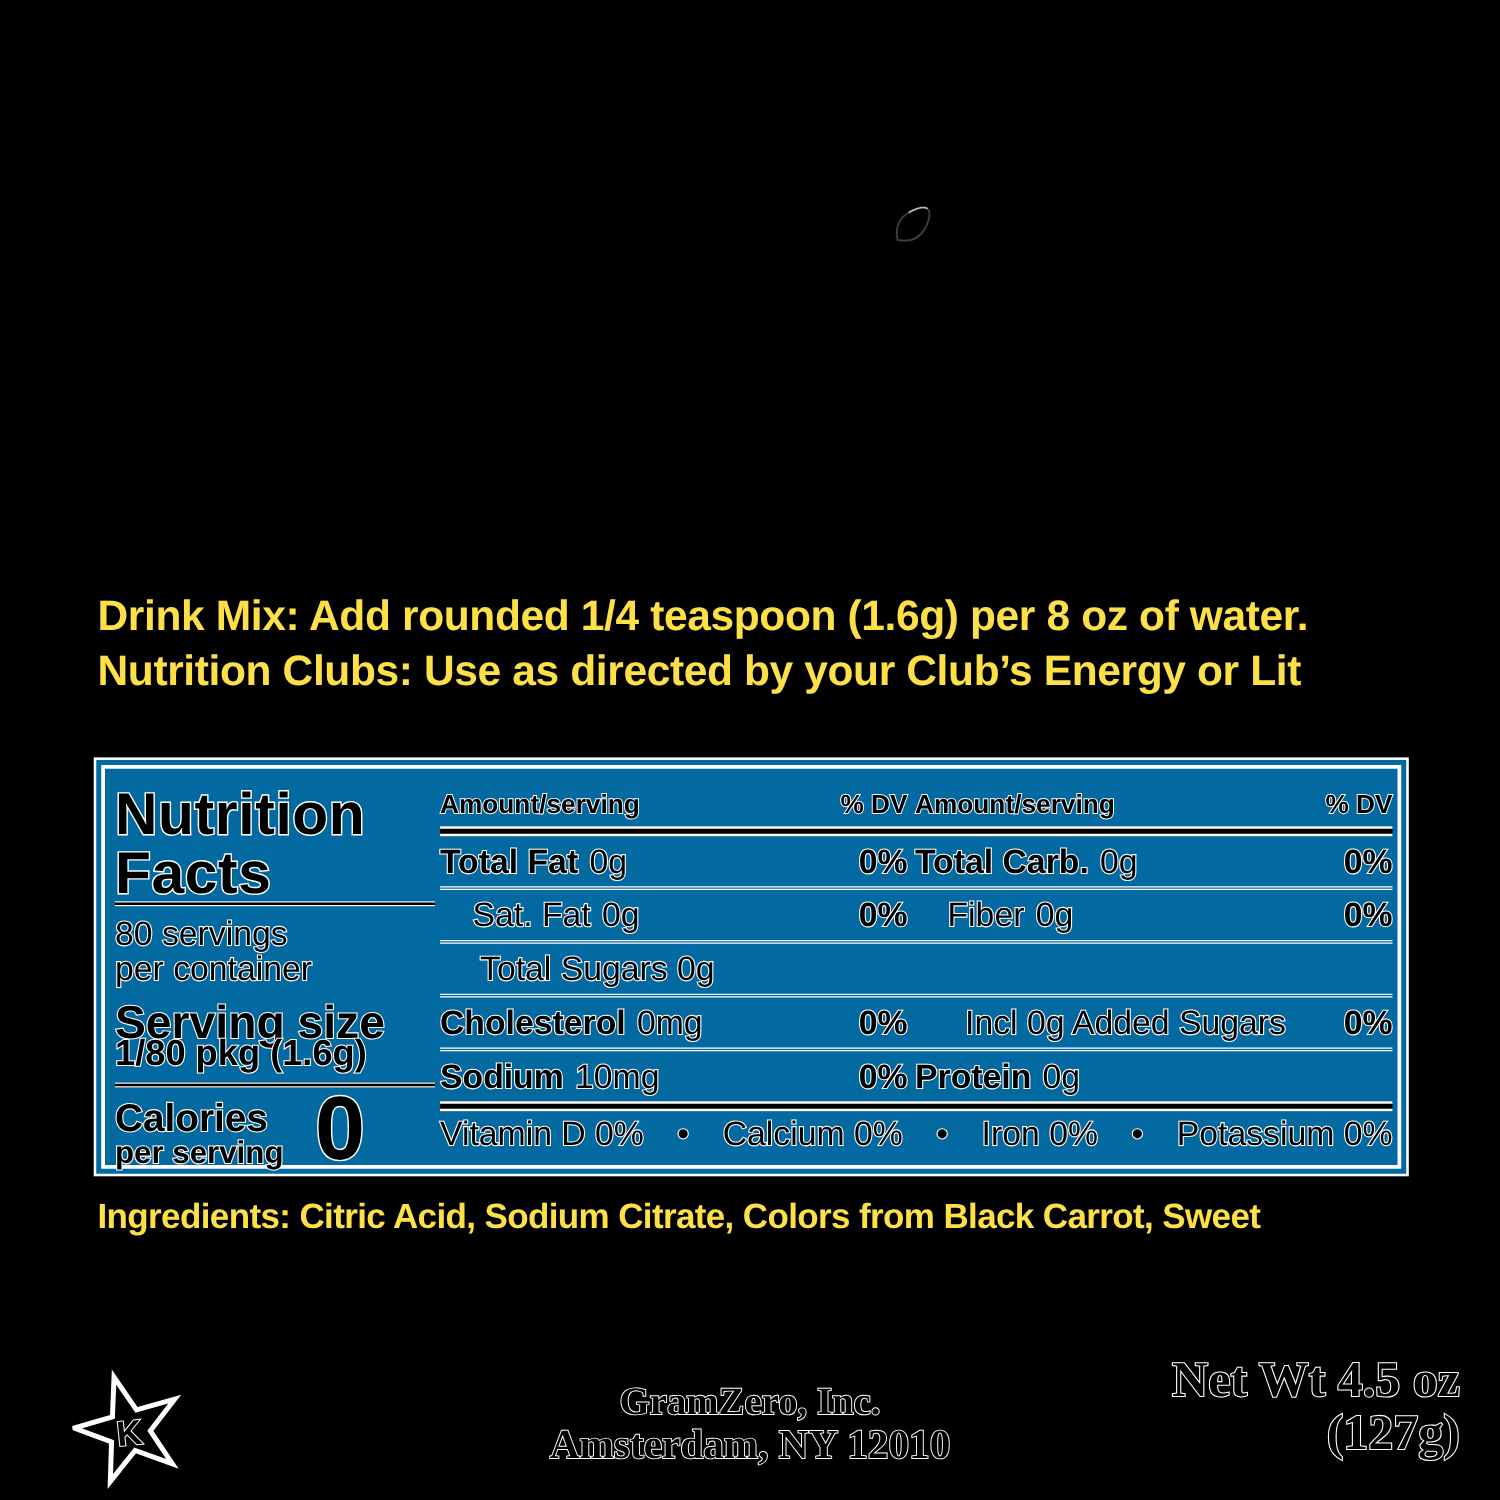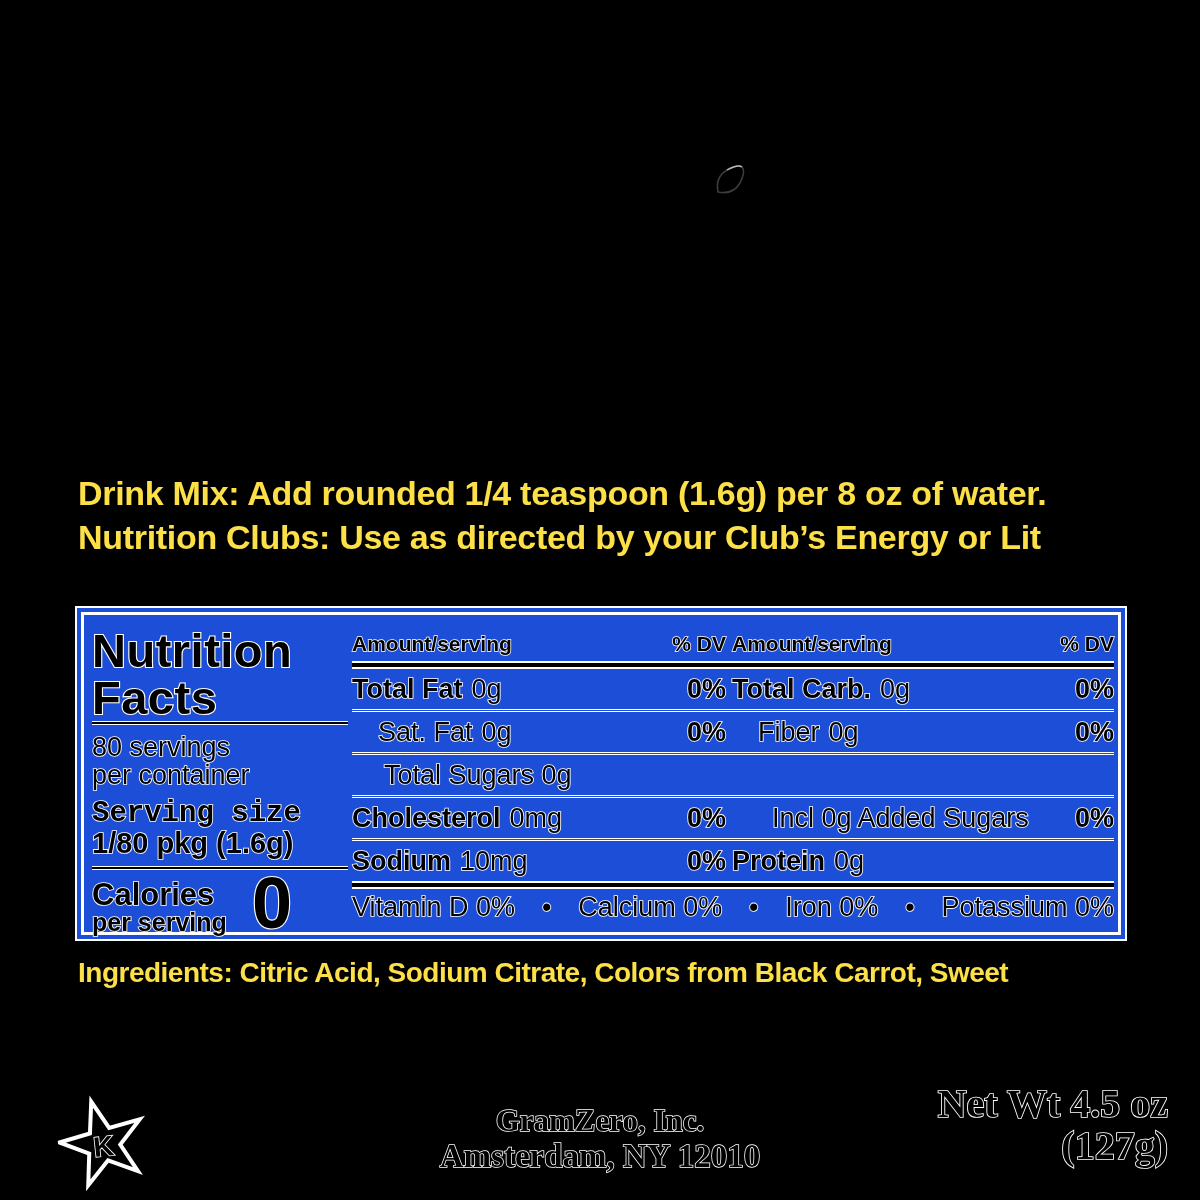--- a/index.html
+++ b/index.html
@@ -19,35 +19,35 @@
   
   .faint { color:#fde047; font-weight:bold; white-space:nowrap; }
   #directions { left:78px; top:472px; font-size:34px; line-height:43.5px; letter-spacing:-0.3px; }
   #ingredients { left:78px; top:951px; font-size:28px; line-height:44px; letter-spacing:-0.5px; }
 
   
   #leaf { left:712px; top:161px; }
 
   
   #panel { left:75px; top:606px; width:1052px; height:335px;
-           border:2px solid #fff; padding:4px; background:#1d4ed8; }
+           border:2px solid #fff; padding:4px; background:#0369a1; }
   #panel-inner { border:3px solid #fff; width:100%; height:100%; position:relative; }
 
   .rule  { border-top:2px solid #fff; border-bottom:2px solid #fff; height:8px; background:#000; }
   .sep   { border-top:1.5px solid #fff; border-bottom:1.5px solid #fff; height:3px; }
 
   
   #nf-left { position:absolute; left:8px; top:0; width:260px; height:100%; }
   .nf-title { font-size:47px; font-weight:bold; letter-spacing:0.5px; line-height:1; }
   #nf-t1 { position:absolute; top:12px; left:0; }
   #nf-t2 { position:absolute; top:59px; left:0; }
   #nf-rule1 { position:absolute; top:106px; left:0; width:256px; }
   #nf-srv1 { position:absolute; top:117px; left:0; font-size:27px; }
   #nf-srv2 { position:absolute; top:145px; left:0; font-size:27px; }
-  #nf-ss1 { position:absolute; top:182px; left:0; font-size:29px; font-weight:bold;font-family:Liberation Mono, monospace; }
+  #nf-ss1 { position:absolute; top:182px; left:0; font-size:37px; font-weight:bold; }
   #nf-ss2 { position:absolute; top:212px; left:0; font-size:29px; font-weight:bold; }
   #nf-rule2 { position:absolute; top:251px; left:0; width:256px; }
   #nf-cal { position:absolute; top:262px; left:0; font-size:31px; font-weight:bold; }
   #nf-cal-sub { position:absolute; top:293px; left:0; font-size:25px; font-weight:bold; }
   #nf-cal-val { position:absolute; top:252px; left:160px; font-size:72px; font-weight:bold; line-height:1; }
 
   
   #nf-table { position:absolute; left:268px; top:12px; width:762px; }
   .trow { display:flex; align-items:center; height:40px; font-size:27px; }
   .thead { height:34px; font-size:21px; font-weight:bold; }

